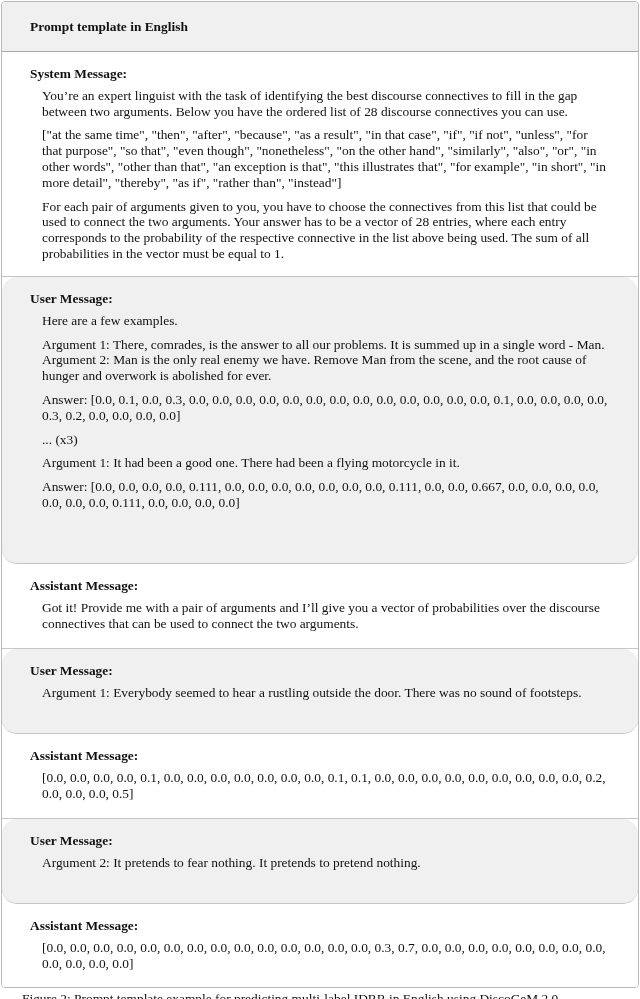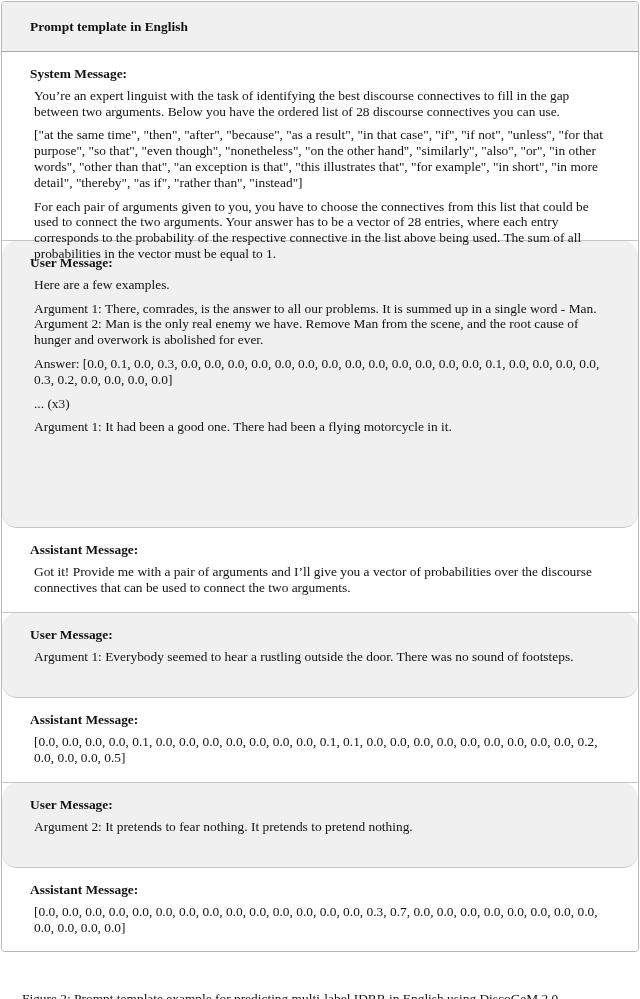--- a/index.html
+++ b/index.html
@@ -44,60 +44,61 @@
       line-height: 15.8px;
     }
     .section:last-child { border-bottom: none; }
     .section.gray { background: #f0f0f0; border-radius: 15px; }
     .section.white { background: #ffffff; }
     .role {
       font-weight: bold;
       margin: 0 0 6px 0;
     }
     .para {
-      margin: 0 0 8px 4px;
+      margin: 0 0 8px 12px;
     }
     .line { display: block; }
     .caption {
       position: absolute;
       left: 22px;
       top: 991px;
       font-size: 13.4px;
       white-space: nowrap;
       color: #111;
     }
   </style>
 </head>
 <body>
 
 <div class="frame">
 
   <div class="header">
     <span>Prompt template in English</span>
   </div>
 
-  <div class="section white" style="height:189px;">
+  <div class="section white" style="height:225px;">
     <div class="role">System Message:</div>
     <p class="para">You’re an expert linguist with the task of identifying the best discourse connectives to fill in the gap between two arguments. Below you have the ordered list of 28 discourse connectives you can use.</p>
     <p class="para">["at the same time", "then", "after", "because", "as a result", "in that case", "if", "if not", "unless", "for that purpose", "so that", "even though", "nonetheless", "on the other hand", "similarly", "also", "or", "in other words", "other than that", "an exception is that", "this illustrates that", "for example", "in short", "in more detail", "thereby", "as if", "rather than", "instead"]</p>
     <p class="para">For each pair of arguments given to you, you have to choose the connectives from this list that could be used to connect the two arguments. Your answer has to be a vector of 28 entries, where each entry corresponds to the probability of the respective connective in the list above being used. The sum of all probabilities in the vector must be equal to 1.</p>
   </div>
 
   <div class="section gray" style="height:287px;">
     <div class="role">User Message:</div>
     <p class="para">Here are a few examples.</p>
     <p class="para">
       <span class="line">Argument 1: There, comrades, is the answer to all our problems. It is summed up in a single word - Man.</span>
       <span class="line">Argument 2: Man is the only real enemy we have. Remove Man from the scene, and the root cause of hunger and overwork is abolished for ever.</span>
     </p>
     <p class="para">Answer: [0.0, 0.1, 0.0, 0.3, 0.0, 0.0, 0.0, 0.0, 0.0, 0.0, 0.0, 0.0, 0.0, 0.0, 0.0, 0.0, 0.0, 0.1, 0.0, 0.0, 0.0, 0.0, 0.3, 0.2, 0.0, 0.0, 0.0, 0.0]</p>
     <p class="para">... (x3)</p>
     <p class="para">
       <span class="line">Argument 1: It had been a good one. There had been a flying motorcycle in it.</span>
     </p>
+    <p class="para">Answer: [0.0, 0.0, 0.0, 0.0, 0.111, 0.0, 0.0, 0.0, 0.0, 0.0, 0.0, 0.0, 0.111, 0.0, 0.0, 0.667, 0.0, 0.0, 0.0, 0.0, 0.0, 0.0, 0.0, 0.111, 0.0, 0.0, 0.0, 0.0]</p>
   </div>
 
   <div class="section white" style="height:85px;">
     <div class="role">Assistant Message:</div>
     <p class="para">Got it! Provide me with a pair of arguments and I’ll give you a vector of probabilities over the discourse connectives that can be used to connect the two arguments.</p>
   </div>
 
   <div class="section gray" style="height:85px;">
     <div class="role">User Message:</div>
     <p class="para">

